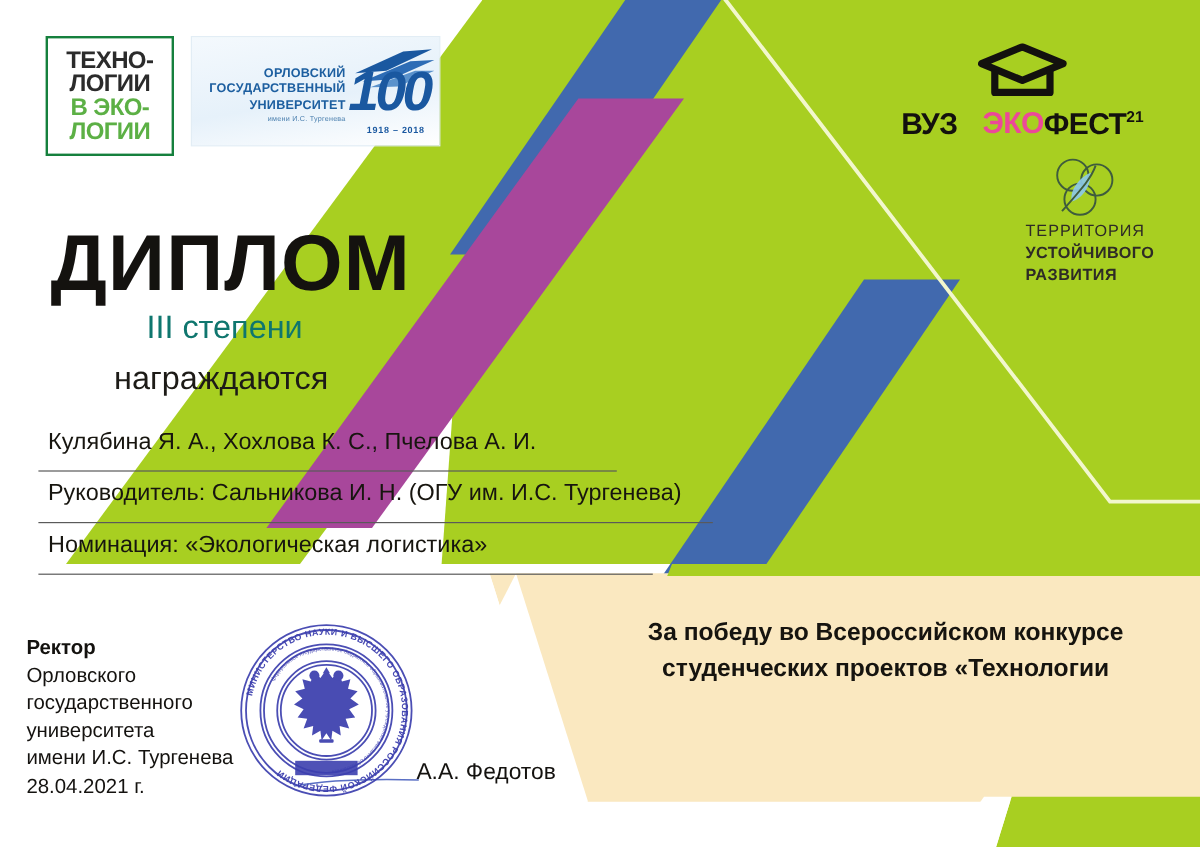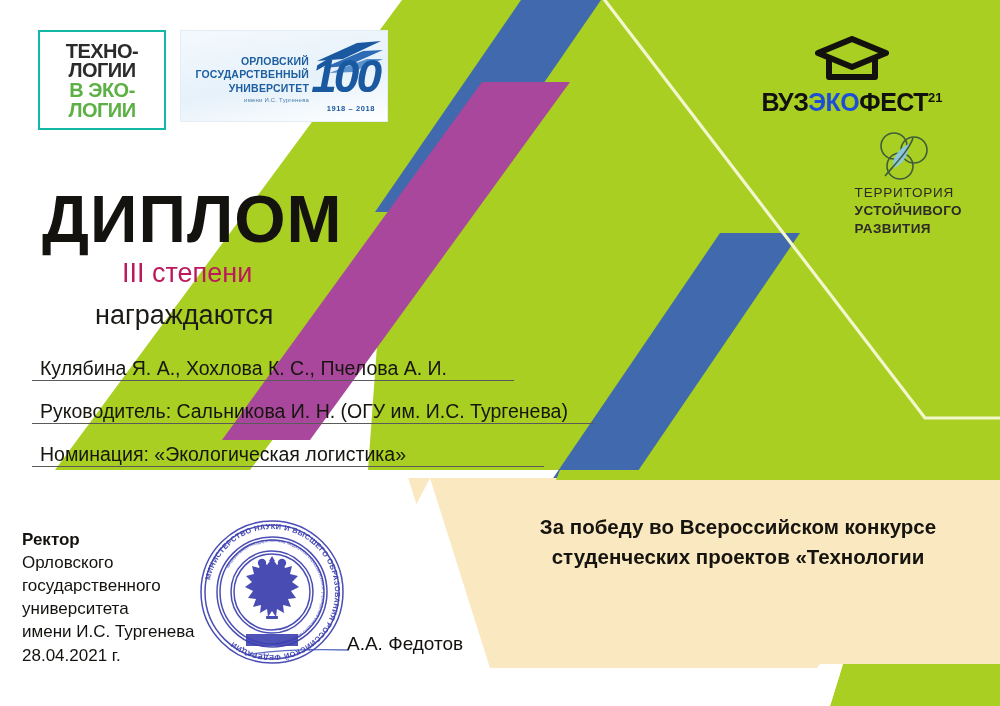--- a/index.html
+++ b/index.html
@@ -28,23 +28,23 @@
   
   .logo-row {
     position: absolute;
     left: 38px;
     top: 30px;
     z-index: 5;
     display: flex;
     align-items: flex-start;
   }
   .tech-eco-logo {
-    width: 128px;
+    width: 107px;
     height: 100px;
-    border: 2px solid #14b8a6;
+    border: 2px solid #15803d;
     background: #ffffff;
     box-sizing: border-box;
     display: flex;
     flex-direction: column;
     align-items: center;
     justify-content: center;
     line-height: 0.98;
     padding-top: 2px;
   }
   .tech-eco-logo .l1, .tech-eco-logo .l2 {
@@ -123,21 +123,21 @@
   }
   .vuz-word {
     font-size: 25px;
     font-weight: bold;
     letter-spacing: -0.5px;
     line-height: 1;
     margin-top: 4px;
     white-space: nowrap;
   }
   .vuz-word .dark { color: #13110e; }
-  .vuz-word .light { color: #1d4ed8; }
+  .vuz-word .light { color: #ec4899; padding-left: 21px; }
   .vuz-word .sup {
     color: #13110e;
     font-size: 13px;
     vertical-align: super;
     letter-spacing: 0;
   }
   .ter-logo {
     position: absolute;
     right: 38px;
     top: 126px;
@@ -167,38 +167,38 @@
     color: #14120f;
     letter-spacing: 1px;
     line-height: 1;
   }
   .degree {
     position: absolute;
     left: 122px;
     top: 258px;
     z-index: 5;
     font-size: 27px;
-    color: #be185d;
+    color: #0f766e;
   }
   .awarded {
     position: absolute;
     left: 95px;
     top: 300px;
     z-index: 5;
     font-size: 27px;
     color: #1d1b17;
   }
 
   .field {
     position: absolute;
     z-index: 5;
     border-bottom: 1.5px solid #5a5a5a;
     font-size: 19.5px;
     color: #17150f;
-    padding: 0 4px 0 8px;
+    padding: 0 4px 12px 8px;
     white-space: nowrap;
   }
   #field-names      { left: 32px; top: 357px; width: 470px; }
   #field-supervisor { left: 32px; top: 400px; width: 550px; }
   #field-nomination { left: 32px; top: 443px; width: 500px; }
 
   
   .sig-block {
     position: absolute;
     left: 22px;

